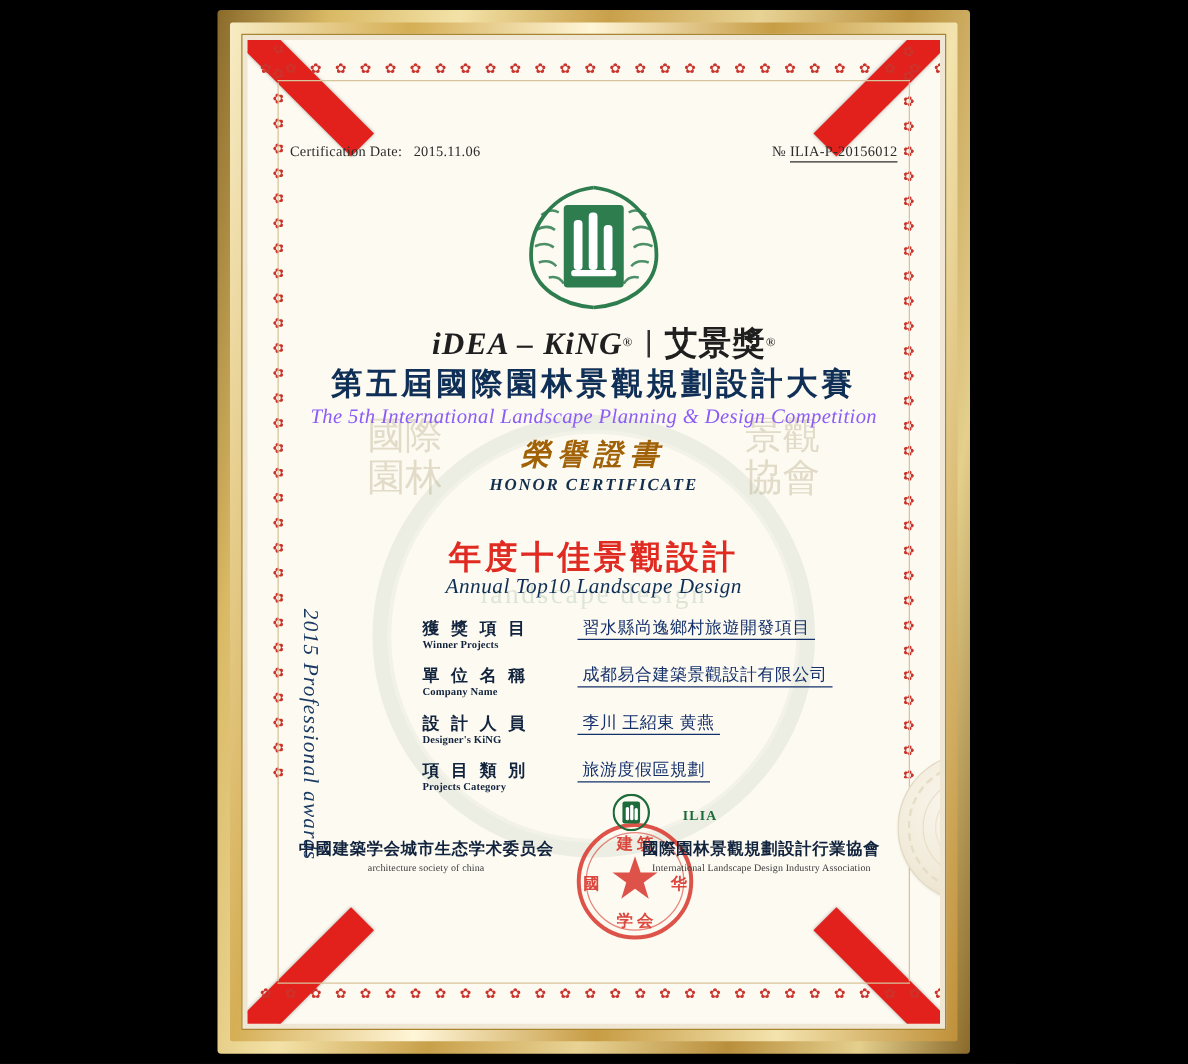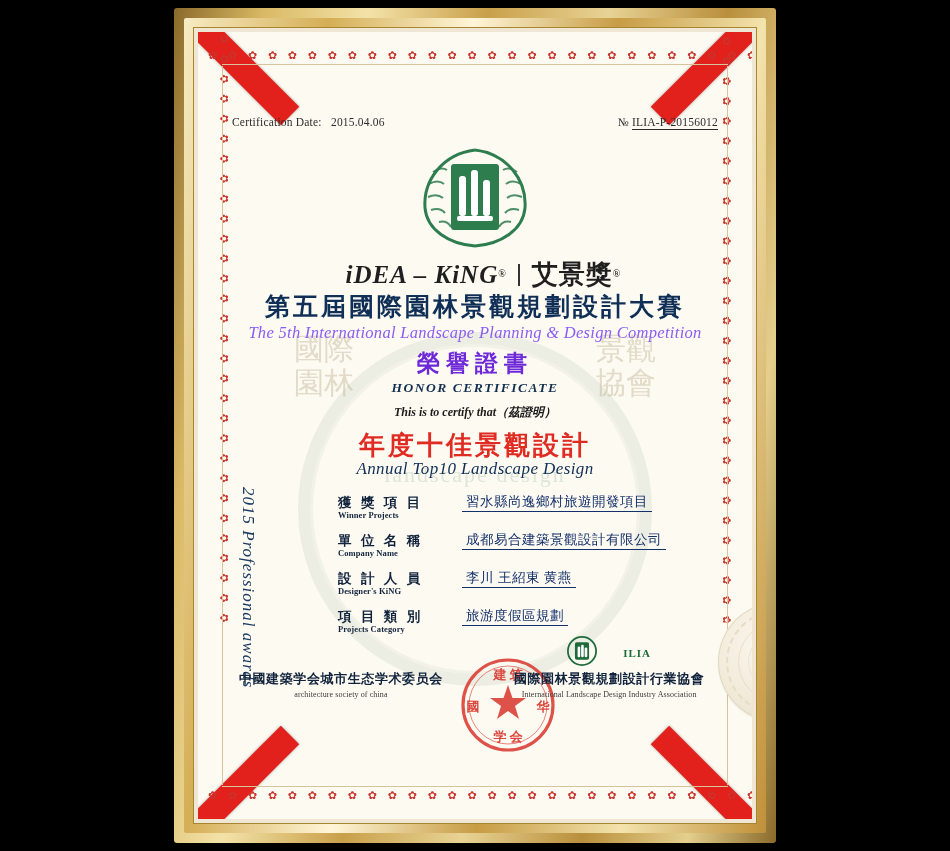--- a/index.html
+++ b/index.html
@@ -67,21 +67,21 @@
   
   .logoline{position:absolute;top:225px;left:0;right:0;text-align:center;padding-left:16px;}
   .logoline .idea{font-family:"Liberation Serif",serif;font-style:italic;font-weight:bold;font-size:25px;color:#1f1f1f;letter-spacing:1px;}
   .logoline .reg{font-size:10px;vertical-align:super;}
   .logoline .bar{display:inline-block;width:2px;height:22px;background:#333;margin:0 8px;vertical-align:-3px;}
   .logoline .cn{font-size:26px;font-weight:bold;color:#1f1f1f;letter-spacing:1px;}
 
   
   .t-cn{position:absolute;top:258px;left:0;right:0;text-align:center;font-size:25px;font-weight:bold;color:#0f2f57;letter-spacing:3px;}
   .t-en{position:absolute;top:291px;left:0;right:0;text-align:center;font-size:16.5px;font-style:italic;color:#8b5cf6;letter-spacing:.3px;}
-  .h-cn{position:absolute;top:316px;left:0;right:0;text-align:center;font-size:23px;font-weight:bold;color:#6d28d9;letter-spacing:6px;}
+  .h-cn{position:absolute;top:316px;left:0;right:0;text-align:center;font-size:23px;font-weight:bold;color:#a16207;letter-spacing:6px;font-style:italic;}
   .h-en{position:absolute;top:348px;left:0;right:0;text-align:center;font-size:13.5px;font-style:italic;font-weight:bold;color:#132f4f;letter-spacing:1.5px;}
   .certify{position:absolute;top:372px;left:0;right:0;text-align:center;font-size:12px;font-style:italic;font-weight:bold;color:#1b1b1b;}
   .award-cn{position:absolute;top:396px;left:0;right:0;text-align:center;font-size:26px;font-weight:bold;color:#e02b22;letter-spacing:3px;}
   .award-en{position:absolute;top:427px;left:0;right:0;text-align:center;font-size:17px;font-style:italic;color:#0f2f57;letter-spacing:.4px;}
 
   
   .side{position:absolute;left:60px;top:455px;width:220px;transform:rotate(90deg);transform-origin:left top;
         font-size:17px;font-style:italic;color:#1a3a62;letter-spacing:1px;white-space:nowrap;}
 
   
@@ -100,21 +100,21 @@
   .seal-emboss .ring{position:absolute;inset:8px;border-radius:50%;border:2px dashed #e6ddc6;}
   .seal-emboss .ring2{position:absolute;inset:20px;border-radius:50%;border:1px solid #e8dfc9;}
   .seal-emboss .ring3{position:absolute;inset:30px;border-radius:50%;border:1px solid #ece3ce;}
 
   
   .footer{position:absolute;left:24px;right:24px;bottom:120px;display:flex;justify-content:space-between;align-items:flex-end;}
   .fcol{text-align:center;width:47%;}
   .fcol .fcn{font-size:13px;font-weight:bold;color:#12243d;letter-spacing:.6px;}
   .fcol .fen{font-size:8px;color:#3a3a3a;letter-spacing:.1px;margin-top:2px;}
   .ilia{display:inline-block;vertical-align:middle;margin-right:6px;}
-  .ilia-wrap{display:flex;align-items:center;justify-content:center;gap:20px;}
+  .ilia-wrap{display:flex;align-items:center;gap:20px;}
   .ilia-txt{font-size:11px;font-weight:bold;color:#1d6b3a;letter-spacing:1px;}
 </style>
 </head>
 <body>
 
 <div class="stage">
   <div class="frame-outer">
     <div class="frame-bevel">
       <div class="frame-inner">
         <div class="paper">
@@ -135,21 +135,21 @@
 
           <div class="wm"></div>
           <div class="wm-txt">landscape design</div>
           <div class="wm-cn">國際園林</div>
           <div class="wm-cn2">景觀協會</div>
 
           <div class="meta">
             <div class="date">
               <span>Certification Date:</span>
               &nbsp;
-              <span>2015.04.06</span>
+              <span>2015.11.06</span>
             </div>
             <div class="serial">
               <span>№</span>
               <u>ILIA-P-20156012</u>
             </div>
           </div>
 
           <div class="emblem">
             <svg viewBox="0 0 140 110" width="140" height="110">
               <g fill="none" stroke="#2e7d4f" stroke-width="3">
@@ -181,21 +181,20 @@
           <div class="logoline">
             <span class="idea">iDEA – KiNG</span><span class="reg">®</span>
             <span class="bar"></span>
             <span class="cn">艾景獎</span><span class="reg">®</span>
           </div>
 
           <div class="t-cn">第五屆國際園林景觀規劃設計大賽</div>
           <div class="t-en">The 5th International Landscape Planning &amp; Design Competition</div>
           <div class="h-cn">榮譽證書</div>
           <div class="h-en">HONOR CERTIFICATE</div>
-          <div class="certify">This is to certify that（茲證明）</div>
           <div class="award-cn">年度十佳景觀設計</div>
           <div class="award-en">Annual Top10 Landscape Design</div>
 
           <div class="side">2015 Professional awards</div>
 
           <div class="fields">
             <div class="row">
               <div class="lab">
                 <span class="lc">獲 獎 項 目</span>
                 <span class="le">Winner Projects</span>

